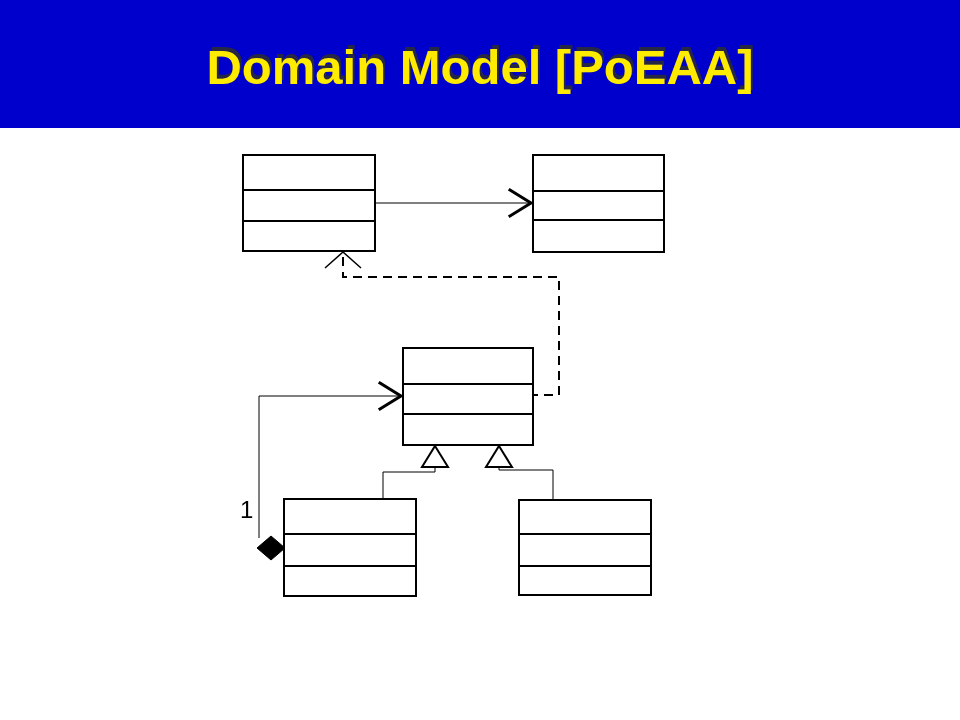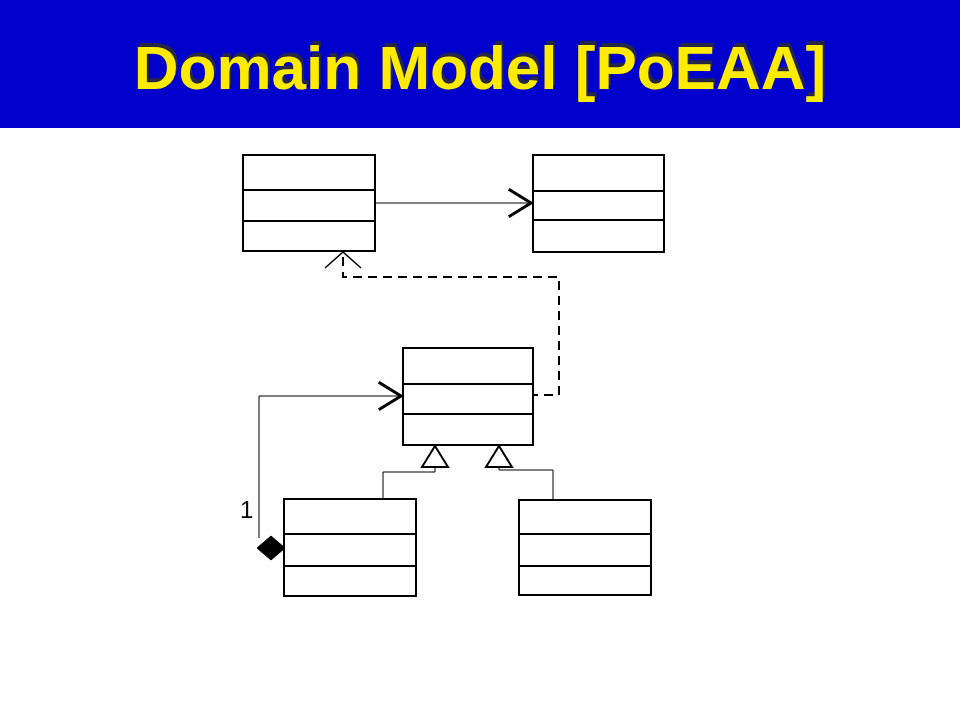--- a/index.html
+++ b/index.html
@@ -24,21 +24,21 @@
     height: 128px;
     display: flex;
     align-items: center;
     justify-content: center;
   }
   .slide-title {
     margin: 12px;
     padding-top: 6px;
     font-family: "Liberation Sans", sans-serif;
     font-weight: 900;
-    font-size: 62px;
+    font-size: 49px;
     letter-spacing: 0px;
     color: #FFEB00;
     text-shadow: 2px -4px 0 rgba(45, 45, 45, 0.85);
     white-space: nowrap;
   }
   .slide-content {
     position: absolute;
     top: 128px;
     left: 0;
     width: 960px;

